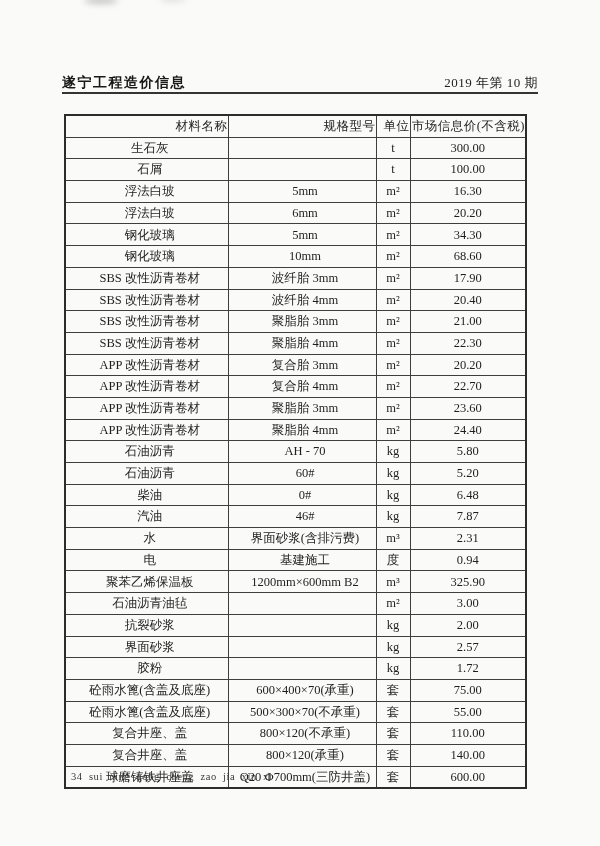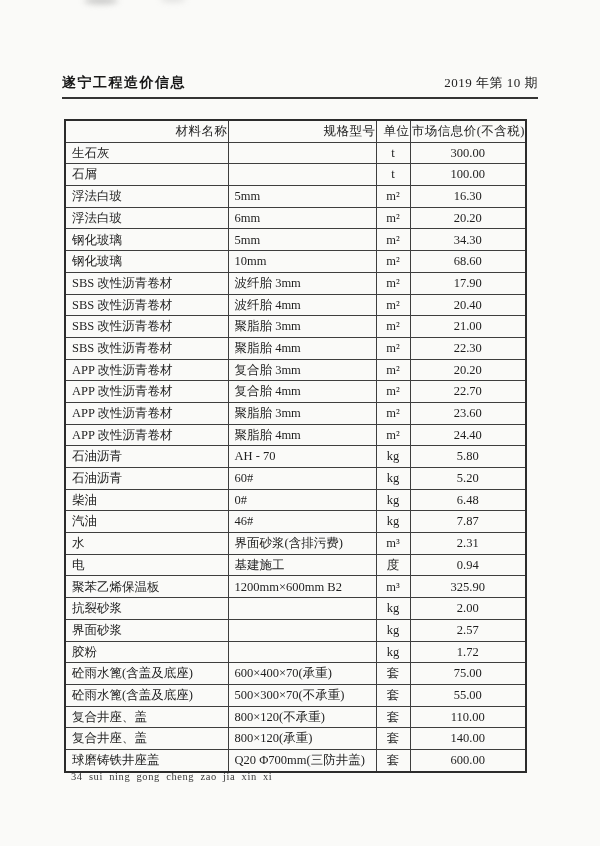--- a/index.html
+++ b/index.html
@@ -22,21 +22,20 @@
     width: 26px; height: 6px;
     background: #b5b5b5; border-radius: 50%;
     filter: blur(3px); opacity: .4;
   }
   .content {
     position: absolute; left: 62px; top: 74px; width: 476px;
   }
   .page-header {
     display: flex; justify-content: space-between; align-items: flex-start;
     border-bottom: 2px solid #343434;
-    padding-bottom: 5px;
   }
   .journal-title {
     font-weight: bold; font-size: 14px; letter-spacing: 1.5px; color: #191919;
   }
   .issue-label {
     font-size: 13px; letter-spacing: .5px; color: #222;
   }
   table.price-table {
     margin-top: 20px; margin-left: 2px;
     border-collapse: collapse; table-layout: fixed;
@@ -47,21 +46,21 @@
     border: 1px solid #3e3e3e;
     height: 20.7px;
     padding: 0;
     font-size: 12.5px;
     line-height: 1;
     white-space: nowrap;
     overflow: hidden;
     color: #1e1e1e;
   }
   .price-table th { font-weight: normal; text-align: right; letter-spacing: .5px; }
-  .price-table td.c0, .price-table td.c1 { text-align: left; padding-left: 6px; }
+  .price-table td.c0, .price-table td.c1 { text-align: center; padding-left: 6px; }
   .price-table td.c2, .price-table td.c3 { text-align: center; }
   col.w0 { width: 163px; } col.w1 { width: 148px; }
   col.w2 { width: 34px; }  col.w3 { width: 116px; }
   .page-footer {
     position: absolute; left: 71px; top: 771px;
     font-size: 10.5px; color: #3a3a3a;
     letter-spacing: .6px; word-spacing: 3px;
   }
 </style>
 </head>
@@ -212,20 +211,26 @@
           <td class="c2">度</td>
           <td class="c3">0.94</td>
         </tr>
         <tr>
           <td class="c0">聚苯乙烯保温板</td>
           <td class="c1">1200mm×600mm B2</td>
           <td class="c2">m³</td>
           <td class="c3">325.90</td>
         </tr>
         <tr>
+          <td class="c0">石油沥青油毡</td>
+          <td class="c1"></td>
+          <td class="c2">m²</td>
+          <td class="c3">3.00</td>
+        </tr>
+        <tr>
           <td class="c0">抗裂砂浆</td>
           <td class="c1"></td>
           <td class="c2">kg</td>
           <td class="c3">2.00</td>
         </tr>
         <tr>
           <td class="c0">界面砂浆</td>
           <td class="c1"></td>
           <td class="c2">kg</td>
           <td class="c3">2.57</td>

